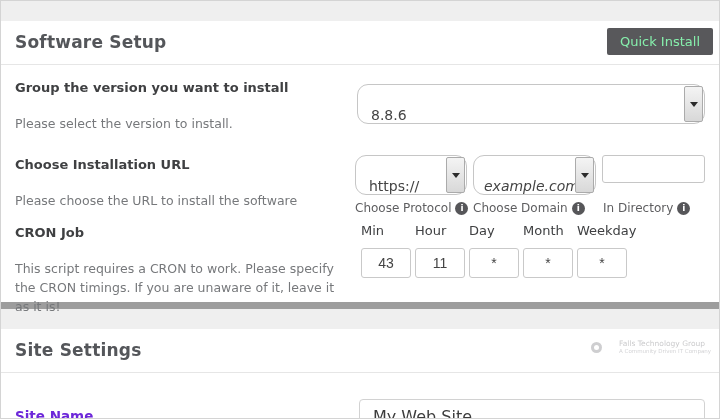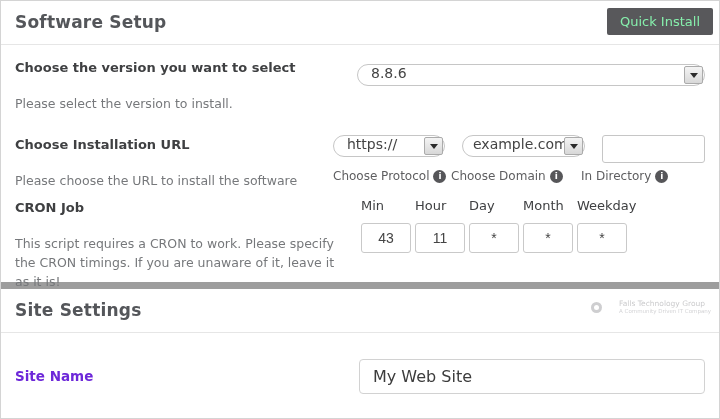--- a/index.html
+++ b/index.html
@@ -4,45 +4,45 @@
 <style>
   * { margin:0; padding:0; box-sizing:border-box; }
   body { background:#e9e9e9; font-family:"DejaVu Sans","Liberation Sans",sans-serif; }
   .page { width:720px; height:419px; border:1px solid #d4d4d4; background:#efefef; overflow:hidden; }
 
   .panel { background:#fff; }
   .panel-setup { height:281px; }
   .separator { height:7px; background:#9d9d9d; }
   .panel-site { height:138px; }
 
-  .section-header { position:relative; padding:11px 14px 12px; border-bottom:1px solid #e6e6e6; }
+  .section-header { position:relative; padding:11px 14px 12px; border-bottom:1px solid #e6e6e6;margin-top:20px; }
   .section-title { font-size:17px; font-weight:bold; color:#54565a; letter-spacing:0.2px; }
 
   .quick-install { position:absolute; right:6px; top:7px; background:#58585b; color:#86efac;
     font-size:13px; padding:6px 13px; border:none; border-radius:2px; font-family:inherit; cursor:pointer; }
 
   .form-area { padding:13px 14px 0; }
   .form-row { display:flex; }
   .row-version { margin-bottom:22px; }
   .row-url { margin-bottom:8px; }
   .row-text { width:346px; padding-right:12px; }
   .field-label { font-size:13px; font-weight:bold; color:#3f4042; line-height:20px; }
   .field-desc { font-size:12.5px; color:#76787b; line-height:19px; margin-top:16px; }
   .row-control { flex:1; }
 
-  .sel { position:relative; height:22px; border:1px solid #c6c6c6; border-radius:11px; background:#fff;
-    display:flex; align-items:flex-start; font-size:14px; color:#444; padding-left:13px; cursor:default; }
+  .sel { position:relative; height:40px; border:1px solid #c6c6c6; border-radius:11px; background:#fff;
+    display:flex; align-items:flex-end; font-size:14px; color:#444; padding-left:13px; cursor:default; }
   .sel-arrow { position:absolute; top:1px; right:1px; bottom:1px; width:19px; border:1px solid #ababab;
     border-radius:2px; background:linear-gradient(#f4f4f4,#d8d8d8); display:flex; align-items:center; justify-content:center; }
   .tri { width:0; height:0; border-left:4px solid transparent; border-right:4px solid transparent; border-top:5px solid #2b2b2b; }
 
   .sel-version { width:348px; margin-top:6px; }
-  .url-controls { display:flex; gap:17px; }
+  .url-controls { display:flex; gap:6px; }
   .sel-protocol { width:112px; }
-  .sel-domain { width:123px; padding-left:10px; }
+  .sel-domain { width:123px; padding-left:10px;font-style:italic; }
   .dir-input { width:103px; height:28px; border:1px solid #c6c6c6; border-radius:3px; font-family:inherit; font-size:14px; padding:0 8px; color:#444; }
 
   .url-captions { display:flex; margin-top:6px; font-size:12px; color:#5e5e60; }
   .cap { display:flex; align-items:center; gap:4px; }
   .cap-protocol { width:118px; }
   .cap-domain { width:130px; }
   .info-icon { display:inline-block; width:13px; height:13px; border-radius:50%; background:#565659; color:#fff;
     font-size:9px; font-weight:bold; text-align:center; line-height:13px; }
 
   .cron-fields { display:flex; gap:4px; }
@@ -70,21 +70,21 @@
   <div class="panel panel-setup">
     <div class="section-header">
       <div class="section-title">Software Setup</div>
       <button class="quick-install">Quick Install</button>
     </div>
 
     <div class="form-area">
 
       <div class="form-row row-version">
         <div class="row-text">
-          <div class="field-label">Choose the version you want to select</div>
+          <div class="field-label">Group the version you want to install</div>
           <div class="field-desc">Please select the version to install.</div>
         </div>
         <div class="row-control">
           <div class="sel sel-version">
             <span>8.8.6</span>
             <span class="sel-arrow">
                 <span class="tri"></span>
               </span>
           </div>
         </div>

